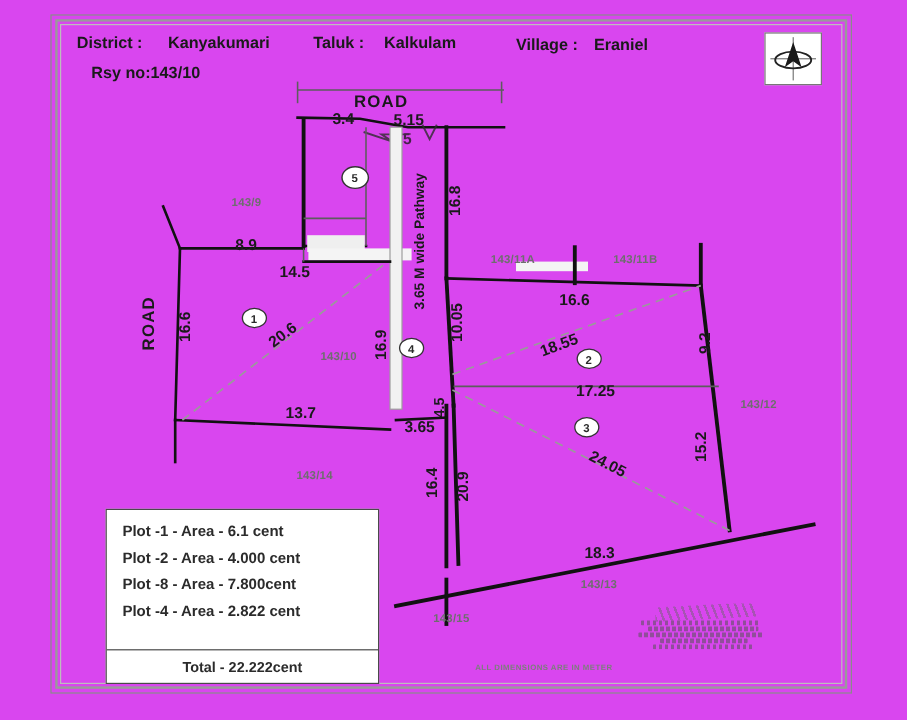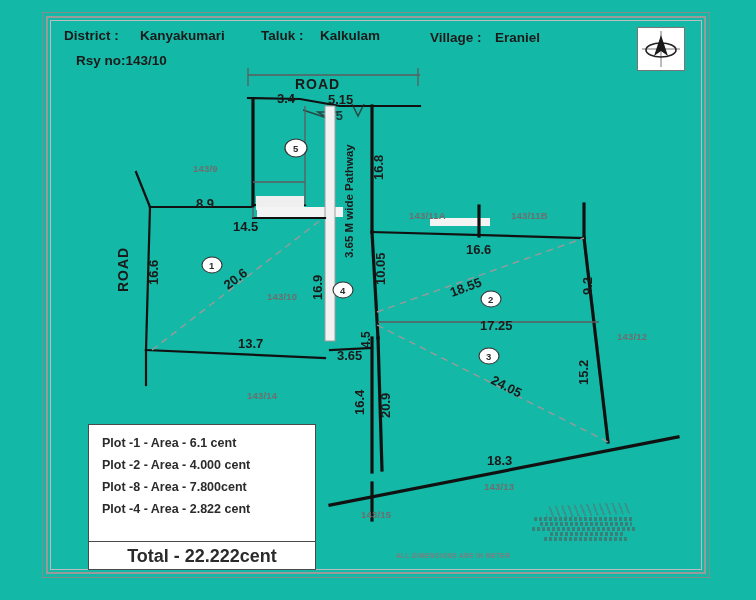--- a/index.html
+++ b/index.html
@@ -1,18 +1,18 @@
 <!DOCTYPE html>
 <html><head>
 <meta charset="utf-8">
 <style>
   html,body{margin:0;padding:0;background:#fff;}
   body{width:756px;height:600px;overflow:hidden;
        font-family:"Liberation Sans","DejaVu Sans",sans-serif;color:#111;}
-  #sheet{position:relative;width:756px;height:600px;background:#14b8a6;}
+  #sheet{position:relative;width:756px;height:600px;background:#d946ef;}
   .frame-outer{position:absolute;left:42px;top:12px;width:668px;height:566px;
        border:1px solid #8a8a8a;box-sizing:border-box;}
   .frame-inner{position:absolute;left:46px;top:16px;width:660px;height:558px;
        border:2px solid #9a9a9a;box-sizing:border-box;}
   .frame-inner2{position:absolute;left:50px;top:20px;width:652px;height:550px;
        border:1px solid #bdbdbd;box-sizing:border-box;}
   svg{position:absolute;left:0;top:0;}
   text{font-family:"Liberation Sans","DejaVu Sans",sans-serif;}
   .hdr{font-size:13.5px;font-weight:bold;fill:#1a1a1a;}
   .dim{font-size:13px;font-weight:bold;fill:#1a1a1a;}
@@ -27,21 +27,21 @@
   .bdthin{stroke:#5d5d5d;stroke-width:1.3;fill:none;}
   .dash{stroke:#9a9a9a;stroke-width:1.4;fill:none;stroke-dasharray:7 5;}
   .pathfill{fill:#f2f2f2;stroke:#9d9d9d;stroke-width:1;}
   .legend-box{position:absolute;left:88px;top:424px;width:228px;height:146px;
        background:#fff;border:1.5px solid #4a4a4a;box-sizing:border-box;}
   .legend-rows{padding:7px 0 0 0;}
   .legend-row{height:22px;line-height:22px;font-size:12.5px;font-weight:bold;
        color:#2b2b2b;padding-left:13px;white-space:nowrap;}
   .legend-total{position:absolute;left:0;bottom:0;width:100%;height:28px;
        line-height:28px;border-top:1.5px solid #4a4a4a;text-align:center;
-       font-size:18px;font-weight:bold;color:#2b2b2b;box-sizing:border-box;}
+       font-size:12px;font-weight:bold;color:#2b2b2b;box-sizing:border-box;}
   .compass{position:absolute;left:637px;top:27px;width:48px;height:44px;
        border:1px solid #777;background:#fff;box-sizing:border-box;}
   .stamp{position:absolute;left:528px;top:503px;width:118px;height:38px;
        opacity:.55;overflow:hidden;}
   .stamp-line{height:4px;margin:1px 6px;background:
        repeating-linear-gradient(90deg,#555 0 3px,transparent 3px 5px);
        border-radius:1px;}
   .stamp-scr{position:absolute;left:18px;top:1px;width:84px;height:12px;
        background:repeating-linear-gradient(72deg,#666 0 2px,transparent 2px 6px);
        opacity:.8;transform:rotate(-3deg);}

